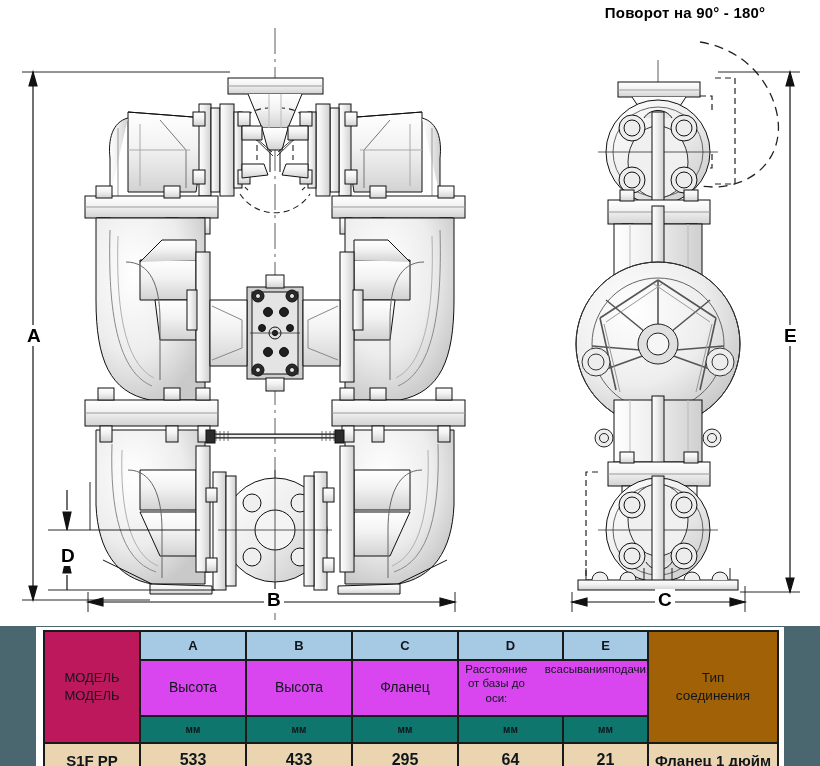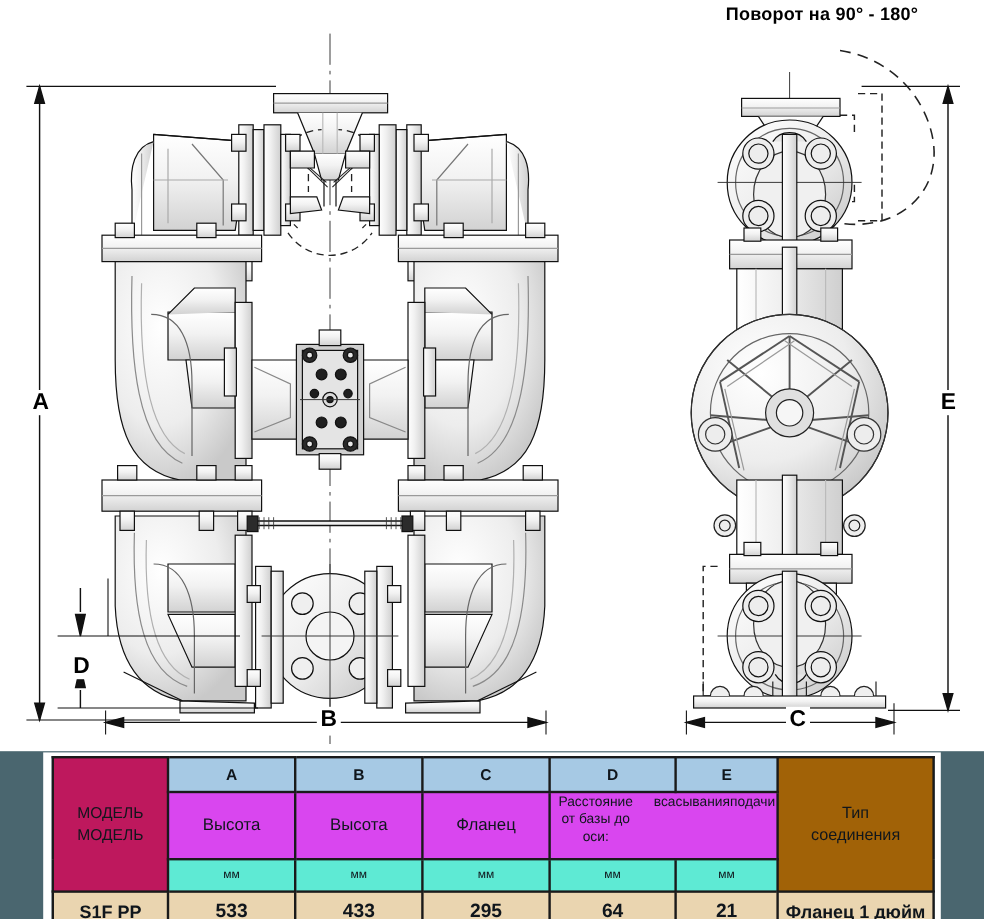--- a/index.html
+++ b/index.html
@@ -94,23 +94,23 @@
     background: #A6C9E4;
   }
   .name-cell {
     font-size: 14px;
     height: 52px;
     background: #d946ef;
     line-height: 1.25;
   }
   .unit-cell {
     font-size: 10px;
-    font-weight: normal;
+    font-weight: bold;
     height: 23px;
-    background: #5eead4;
+    background: #0f766e;
   }
   .model-cell {
     font-size: 13px;
     font-weight: normal;
     background: #be185d;
     line-height: 1.35;
   }
   .type-cell {
     font-size: 13.5px;
     background: #a16207;

